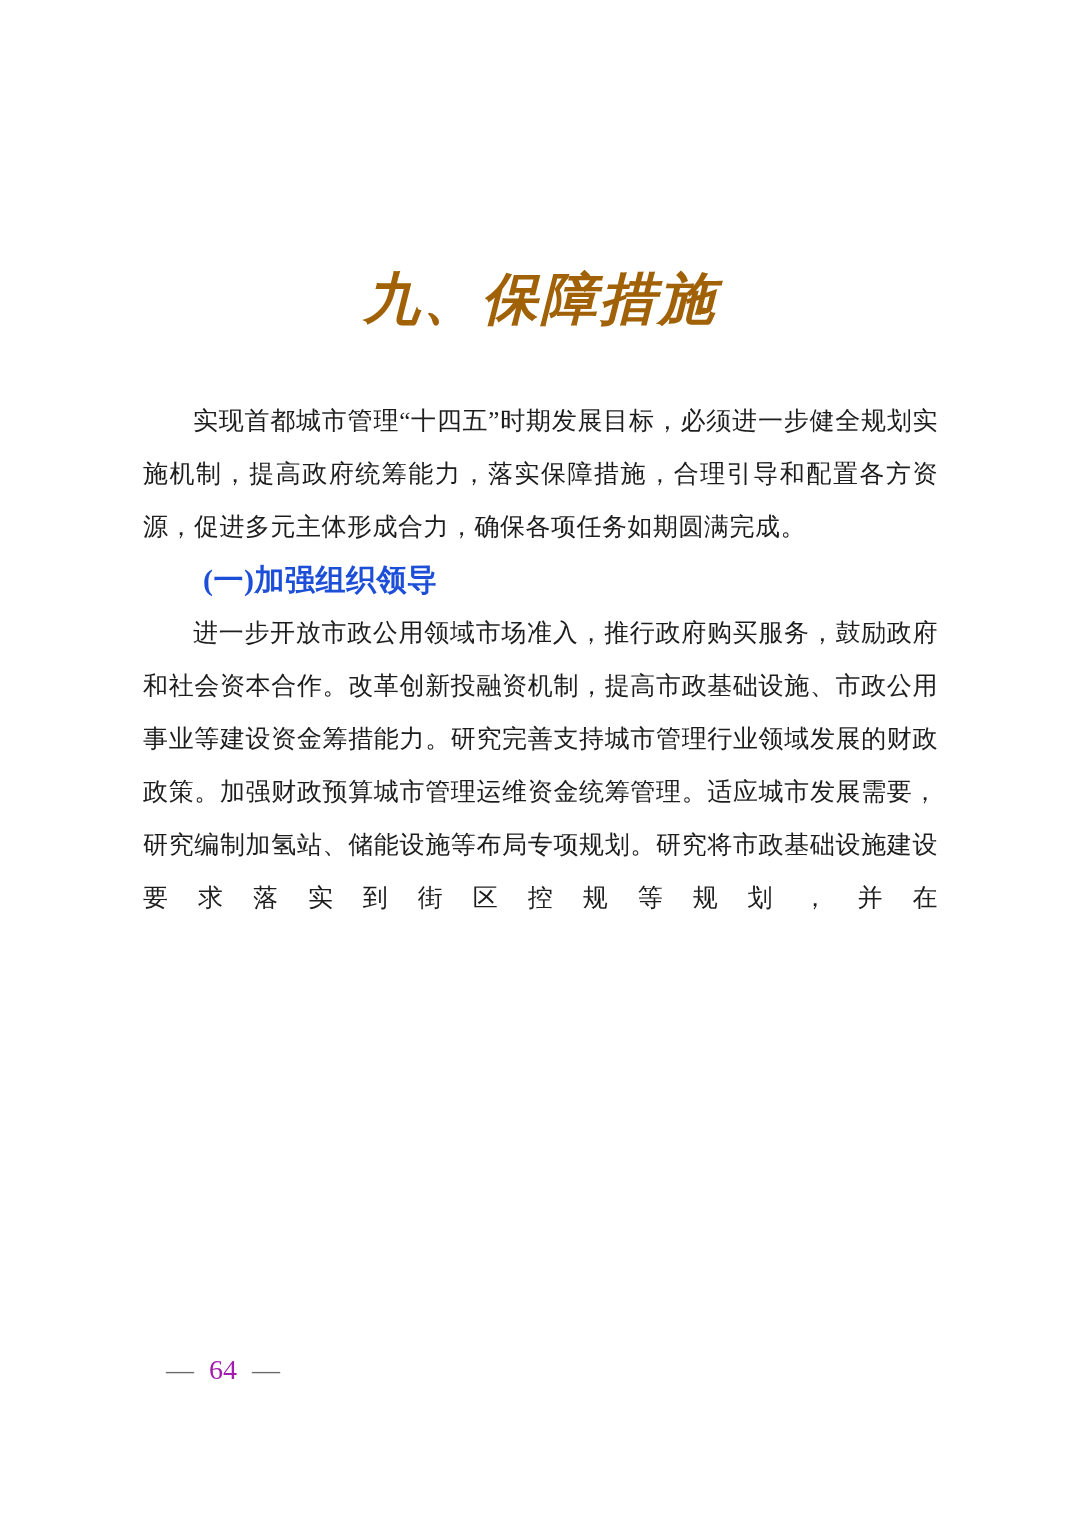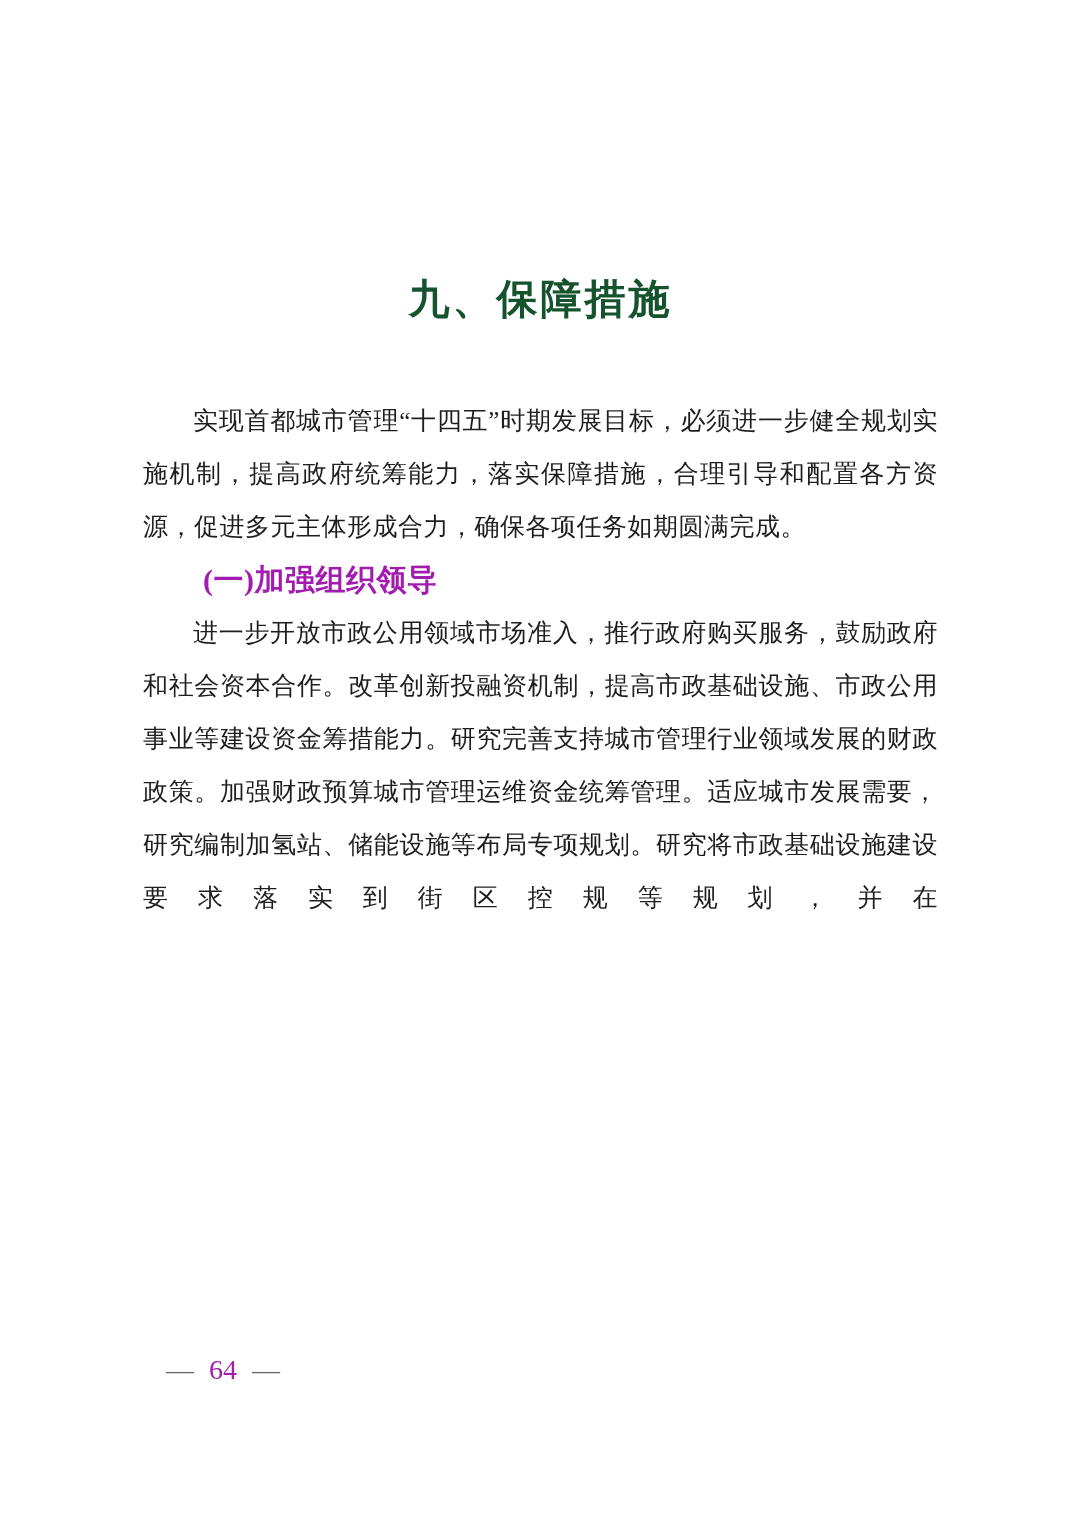--- a/index.html
+++ b/index.html
@@ -18,26 +18,27 @@
     overflow: hidden;
   }
   .content {
     position: absolute;
     left: 143px;
     top: 268px;
     width: 795px;
   }
   .doc-title {
     margin: 0 0 64px 0;
-    font-size: 41px;
+    font-size: 56px;
     line-height: 62px;
     font-weight: 700;
     text-align: center;
     letter-spacing: 3px;
-    color: #14532d;
+    color: #a16207;
+    font-style: italic;
   }
   .body-para {
     margin: 0;
     font-size: 25px;
     line-height: 53px;
     text-align: justify;
     text-indent: 2em;
     letter-spacing: 0.5px;
     word-break: break-all;
   }
@@ -45,21 +46,21 @@
     
     text-align-last: justify;
   }
   .section-heading {
     margin: 0;
     font-size: 30px;
     line-height: 53px;
     font-weight: 700;
     text-indent: 2em;
     letter-spacing: 0.5px;
-    color: #a21caf;
+    color: #1d4ed8;
   }
   .page-number {
     position: absolute;
     left: 166px;
     top: 1350px;
     display: flex;
     align-items: center;
     gap: 15px;
     font-size: 28px;
     line-height: 40px;

